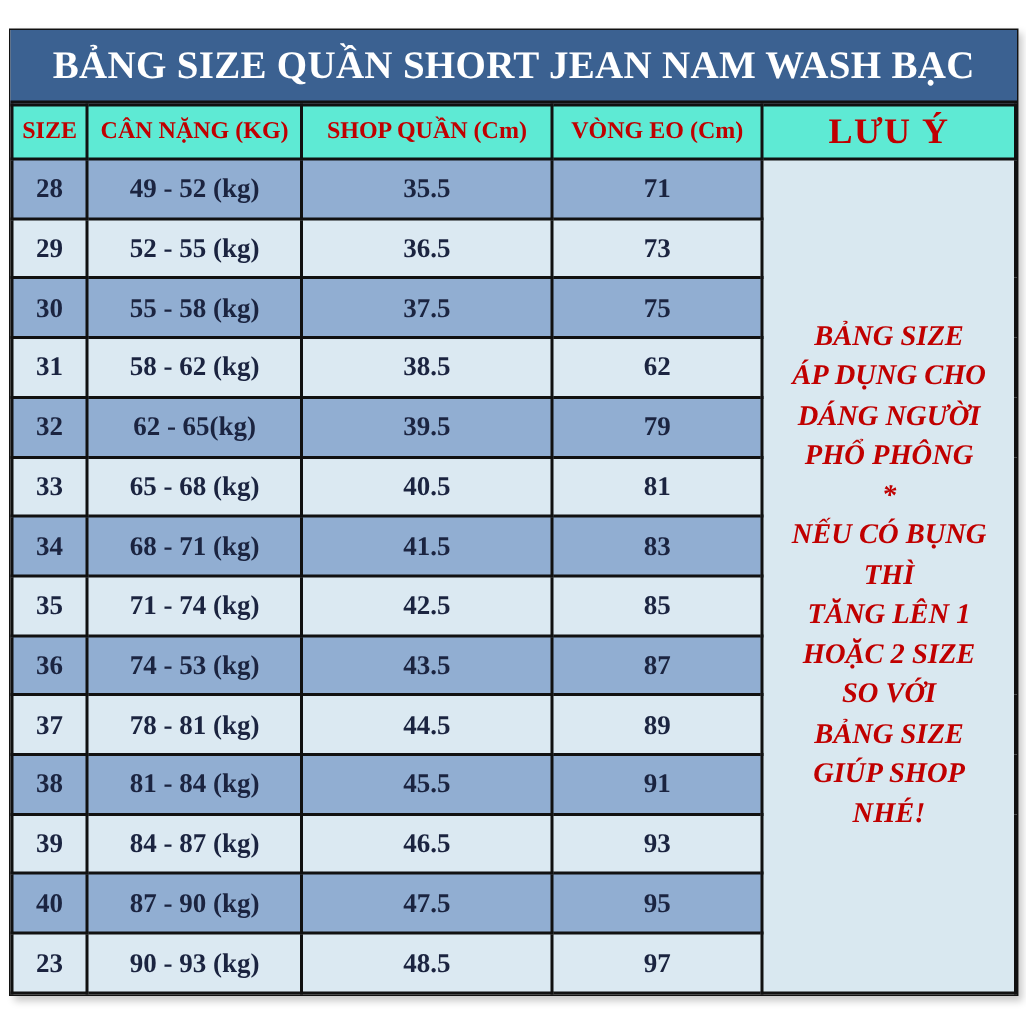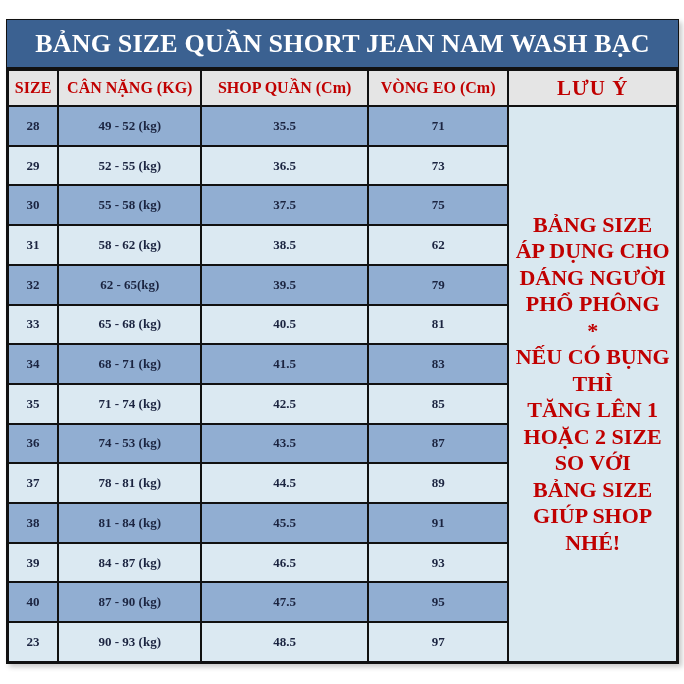--- a/index.html
+++ b/index.html
@@ -44,35 +44,36 @@
     border-collapse:collapse;
     table-layout:fixed;
   }
   table.chart th, table.chart td{
     border:2px solid var(--border);
     text-align:center;vertical-align:middle;
     font-weight:bold;
     padding:0;
   }
   thead th{
-    background:#e5e5e5;
+    background:#5eead4;
     color:var(--header-text);
     font-size:16px;
     height:34px;
   }
-  thead th.note-head{font-size:21px;letter-spacing:1px;}
-  tbody td{font-size:13px;color:var(--data-text);}
+  thead th.note-head{font-size:24px;letter-spacing:1px;}
+  tbody td{font-size:18px;color:var(--data-text);}
   tr.dark td{background:var(--row-dark);}
   tr.light td{background:var(--row-light);}
   td.note-cell{
     background:var(--note-bg) !important;
     color:var(--note-text);
-    font-size:22px;
+    font-size:19px;
     line-height:26.5px;
     font-weight:bold;
+    font-style:italic;
   }
   td.note-cell .note-line{white-space:nowrap;}
 </style>
 </head>
 <body>
 
 <div class="sheet">
   <div class="size-table">
     <div class="title-bar">BẢNG SIZE QUẦN SHORT JEAN NAM WASH BẠC</div>
     <table class="chart">

